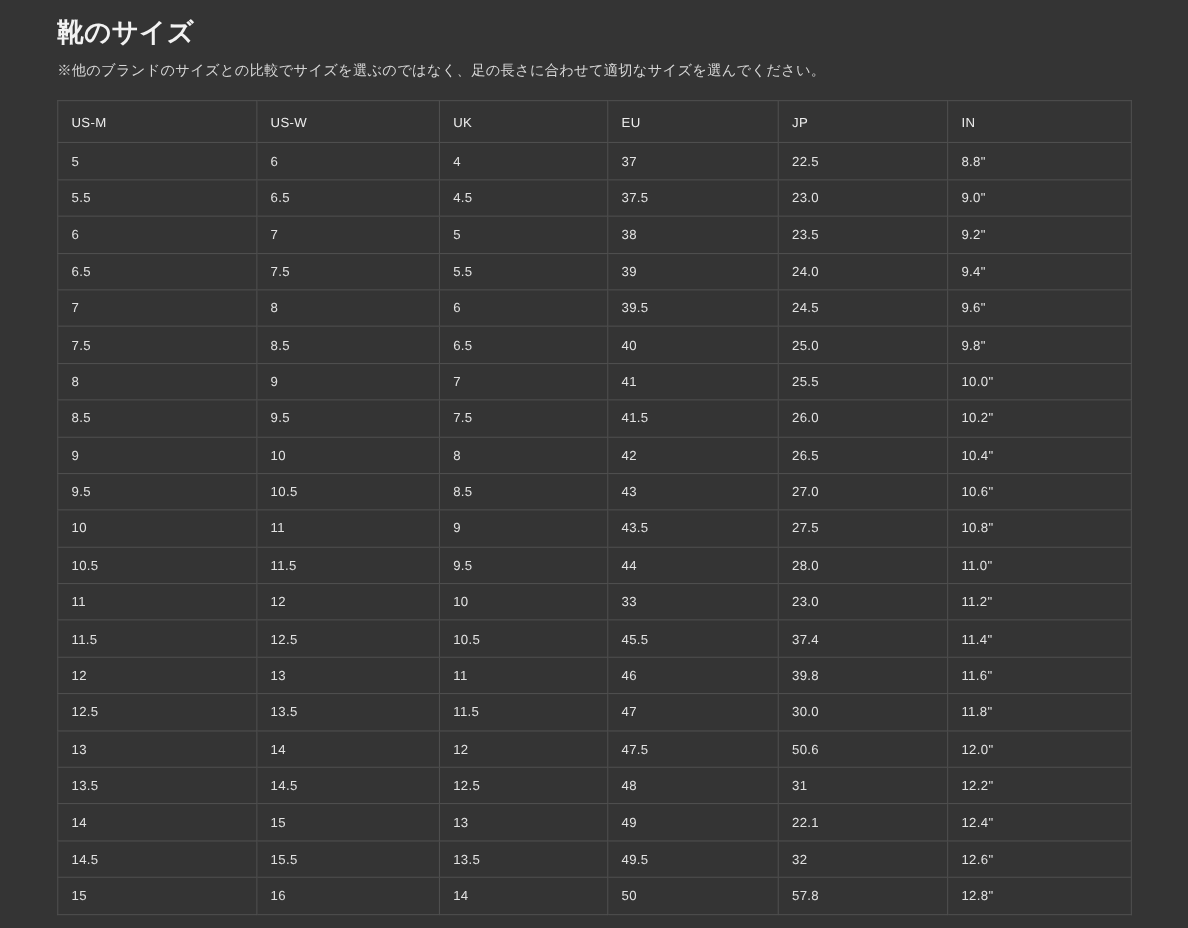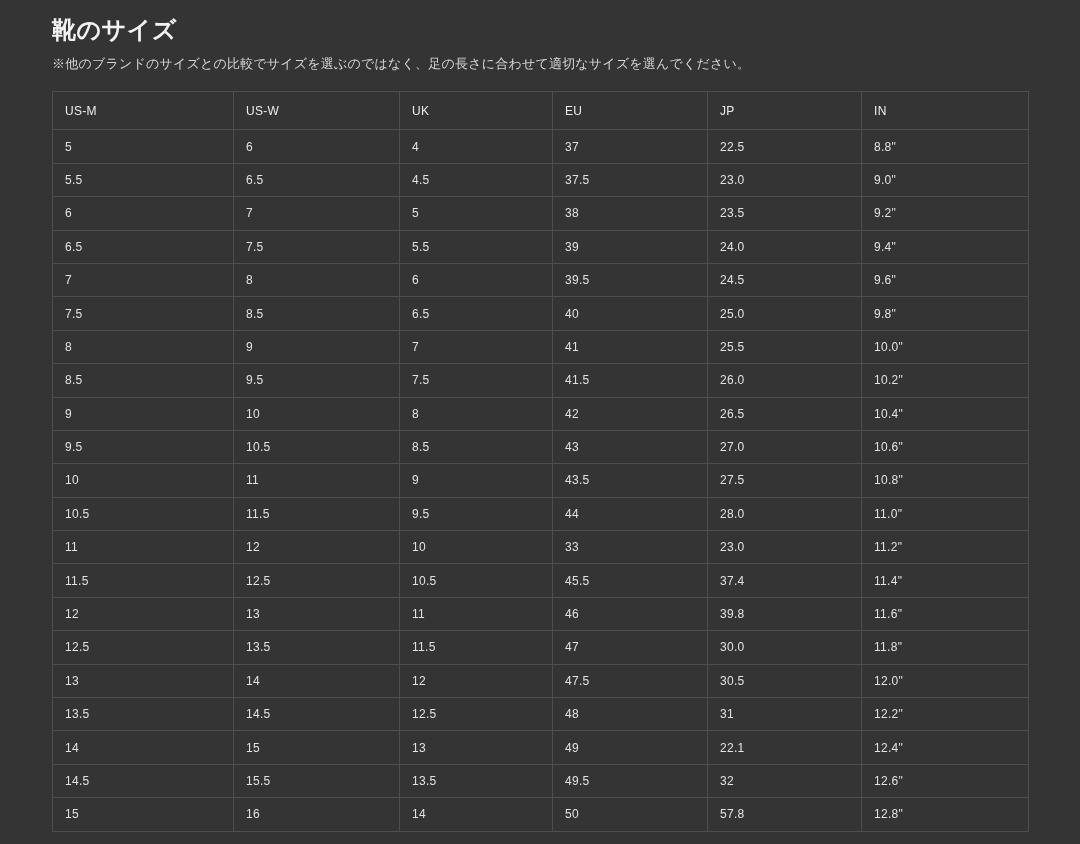--- a/index.html
+++ b/index.html
@@ -216,21 +216,21 @@
           <td>11.5</td>
           <td>47</td>
           <td>30.0</td>
           <td>11.8"</td>
         </tr>
       <tr>
           <td>13</td>
           <td>14</td>
           <td>12</td>
           <td>47.5</td>
-          <td>30.5</td>
+          <td>50.6</td>
           <td>12.0"</td>
         </tr>
       <tr>
           <td>13.5</td>
           <td>14.5</td>
           <td>12.5</td>
           <td>48</td>
           <td>31</td>
           <td>12.2"</td>
         </tr>

